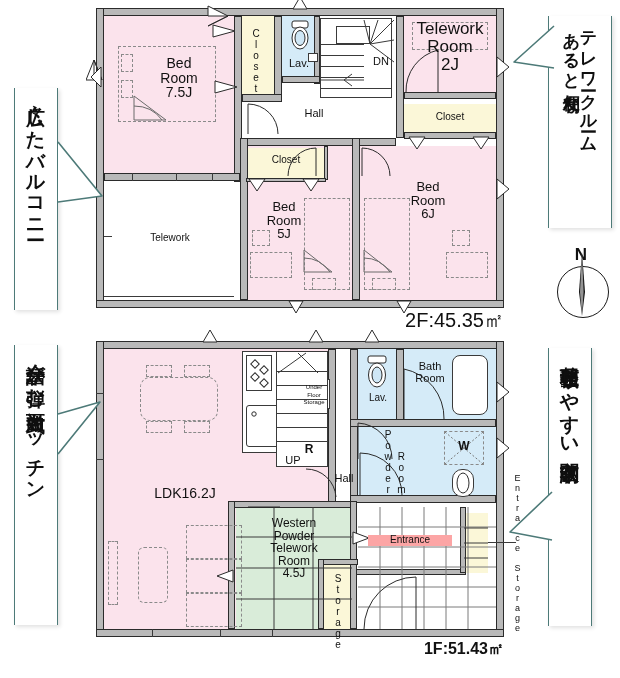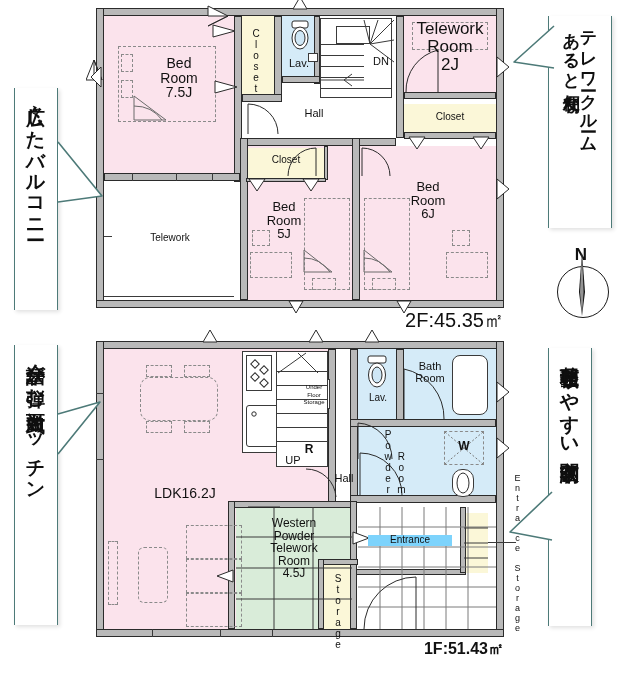--- a/index.html
+++ b/index.html
@@ -456,21 +456,21 @@
     <div class="vtext" style="display:inline-block;">Room</div>
   </div>
   <div class="lbl" style="left:348px;top:99px;width:40px;font-size:12px;font-weight:700;">W</div>
   <div class="lbl" style="left:140px;top:176px;width:116px;font-size:12px;">
     <div>Western</div>
     <div>Powder</div>
     <div>Telework</div>
     <div>Room</div>
     <div>4.5J</div>
   </div>
-  <div class="lbl" style="left:272px;top:194px;width:84px;font-size:10px;background:#7dd3fc;">Entrance</div>
+  <div class="lbl" style="left:272px;top:194px;width:84px;font-size:10px;background:#fca5a5;">Entrance</div>
   <div class="lbl vtext" style="left:416px;top:132px;font-size:9px;">Entrance Storage</div>
   <div class="lbl vtext" style="left:236px;top:232px;font-size:10px;">Storage</div>
 </div>
 
 <div class="lbl" style="left:360px;top:641px;width:144px;font-size:16px;font-weight:700;text-align:right;">1F:51.43㎡</div>
 
 <div class="callout" style="left:14px;top:88px;width:44px;height:222px;">
   <div class="ctxt">
     <div class="col">広々したバルコニー</div>
   </div>

